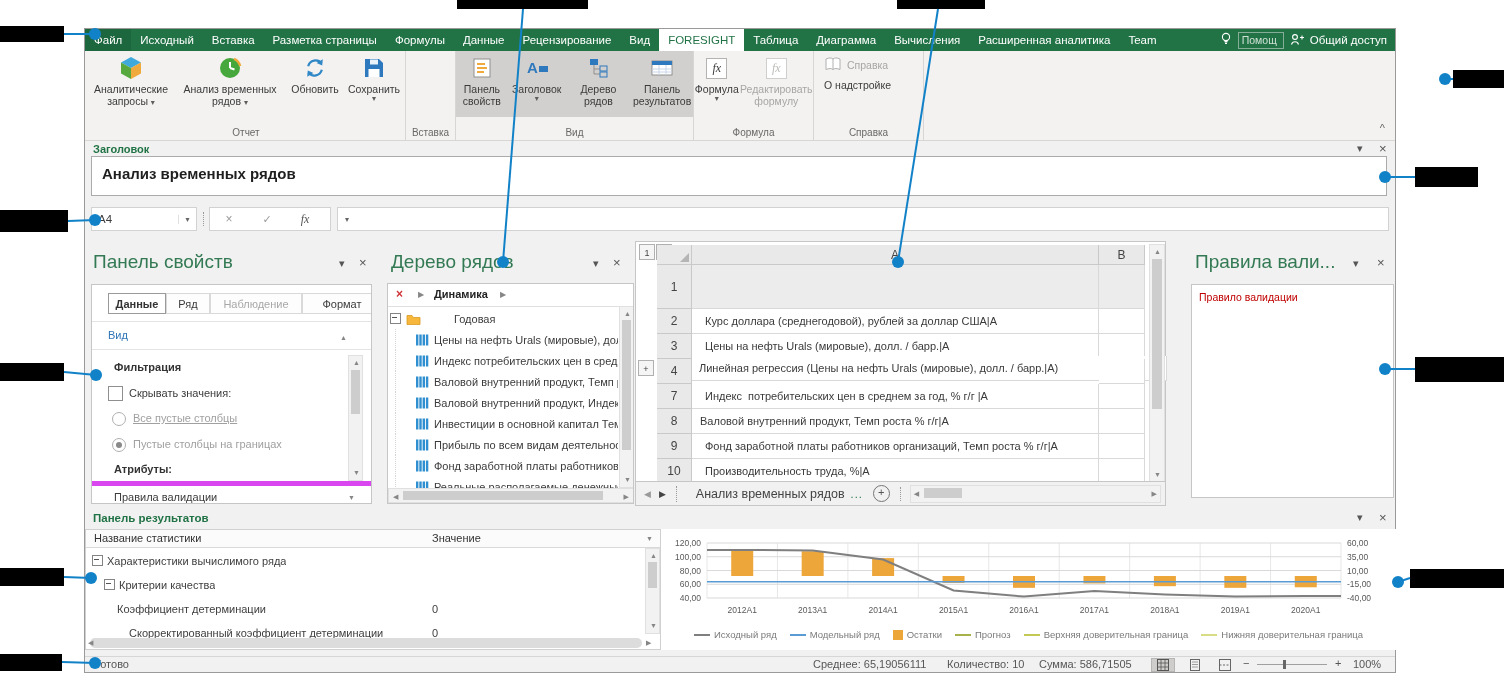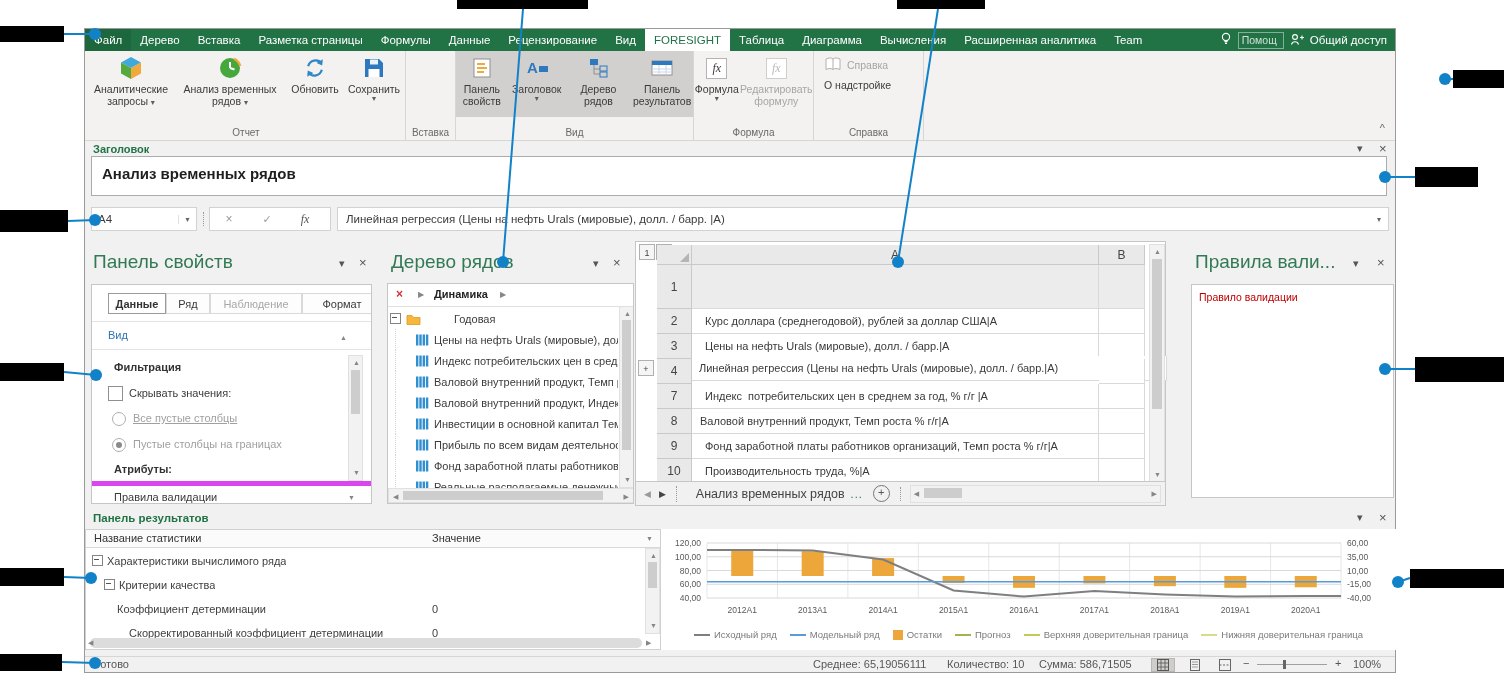--- a/index.html
+++ b/index.html
@@ -97,21 +97,21 @@
 </style>
 </head>
 <body>
 
 <div id="stage">
   <div id="window">
 
     <div class="menubar">
       <div style="display:flex">
           <div class="menu-tab file">Файл</div>
-          <div class="menu-tab">Дерево</div>
+          <div class="menu-tab">Исходный</div>
           <div class="menu-tab">Вставка</div>
           <div class="menu-tab">Разметка страницы</div>
           <div class="menu-tab">Формулы</div>
           <div class="menu-tab">Данные</div>
           <div class="menu-tab">Рецензирование</div>
           <div class="menu-tab">Вид</div>
           <div class="menu-tab active">FORESIGHT</div>
           <div class="menu-tab">Таблица</div>
           <div class="menu-tab">Диаграмма</div>
           <div class="menu-tab">Вычисления</div>
@@ -292,21 +292,20 @@
         <span style="font-size:11.5px;padding-left:6px;flex:1;">A4</span>
         <span style="border-left:1px solid #e0e0e0;width:17px;text-align:center;font-size:8px;color:#666;">▾</span>
       </div>
       <span class="abs dotsep" style="left:118px;top:11px;"></span>
       <div class="fbox" style="left:124px;width:122px;">
         <span style="width:38px;text-align:center;color:#9a9a9a;font-size:12px;">×</span>
         <span style="width:38px;text-align:center;color:#9a9a9a;font-size:11px;">✓</span>
         <span class="fx-t" style="width:38px;text-align:center;color:#555;">fx</span>
       </div>
       <div class="fbox" style="left:252px;width:1052px;">
-        <span style="font-size:11.5px;padding-left:8px;flex:1;white-space:pre;overflow:hidden;">Линейная регрессия (Цены на нефть Urals (мировые), долл. / барр. |А)</span>
         <span style="width:18px;text-align:center;font-size:8px;color:#666;">▾</span>
       </div>
     </div>
 
     <div class="abs panel-title" style="left:8px;top:222px;width:240px;">Панель свойств</div>
     <div class="abs panel-ctl" style="left:254px;top:228px;">▾</div>
     <div class="abs panel-ctl" style="left:274px;top:226px;font-size:13px;">×</div>
     <div class="panel-content" style="left:6px;top:255px;width:281px;height:220px;">
       <div id="prop-tabs">
           <div class="ptab active" style="left:16px;width:58px;">Данные</div>

